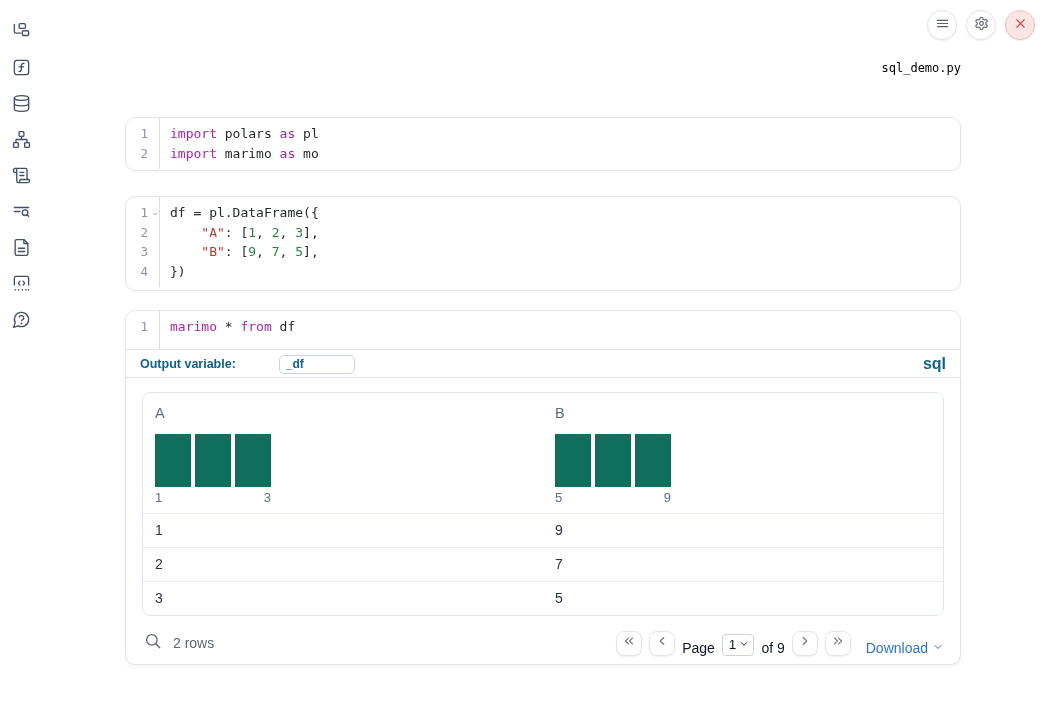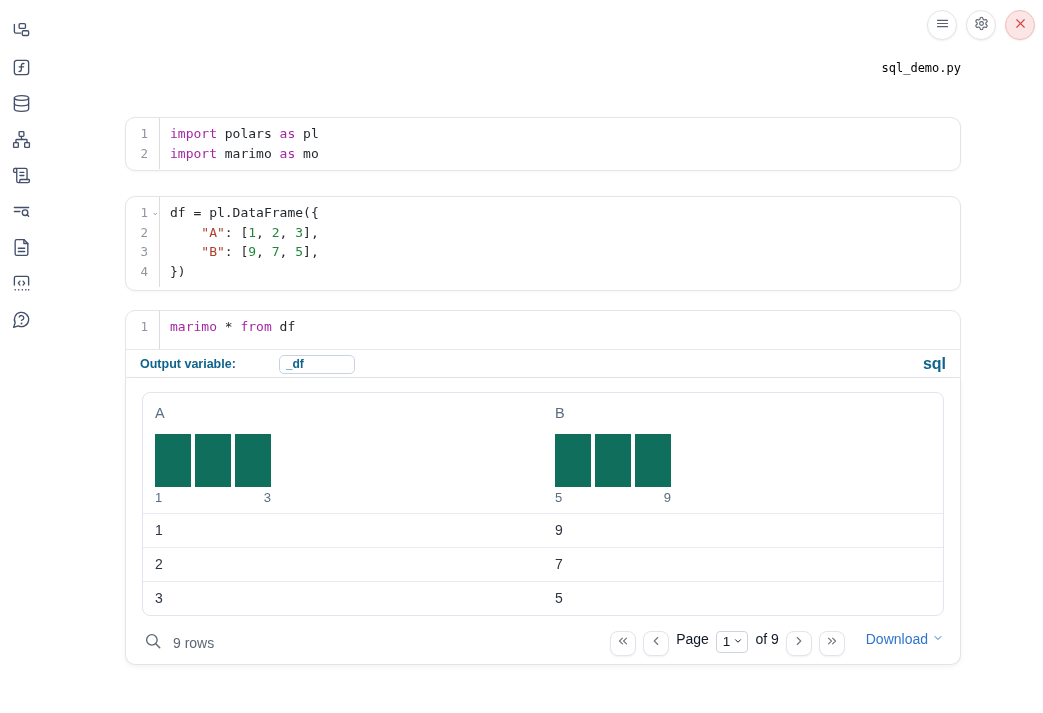--- a/index.html
+++ b/index.html
@@ -70,33 +70,33 @@
   .hlabels { display:flex; justify-content:space-between; width:116px; margin-top:3px;
              font-size:13px; color:#5c6c82; }
   .trow { display:grid; grid-template-columns:1fr 1fr; border-top:1px solid #e8ebf1; }
   .tcell { padding:7px 12px; font-size:14px; color:#2b3442; height:33px;
            line-height:19px; }
 
   .tfooter { display:flex; align-items:center; margin:13px 16px 0 16px; height:28px; }
   .tfooter svg.search { width:18px; height:18px; stroke:#5d6776; fill:none;
                         stroke-width:1.8; stroke-linecap:round; margin-left:2px; }
   .rowcount { margin-left:11px; font-size:14px; color:#5d6776; }
-  .pager { margin-left:auto; display:flex; align-items:flex-start; gap:7px; }
+  .pager { margin-left:auto; display:flex; align-items:flex-end; gap:7px; }
   .pg-btn { width:26px; height:25px; background:#fff; border:1px solid #e2e5ea;
             border-radius:8px; box-shadow:0 1px 2px rgba(0,0,0,.06);
             display:flex; align-items:center; justify-content:center; cursor:pointer; }
   .pg-btn svg { width:14px; height:14px; stroke:#707784; fill:none; stroke-width:2;
                 stroke-linecap:round; stroke-linejoin:round; }
   .pg-text { font-size:14px; color:#111827; }
   .page-select { display:inline-flex; align-items:center; gap:3px; height:22px;
                  border:1px solid #cfd4dc; border-radius:4px; background:#fff;
                  padding:0 4px 0 6px; font-size:13.5px; color:#111827; cursor:pointer; }
   .page-select svg { width:10px; height:10px; stroke:#111827; fill:none; stroke-width:2.4;
                      stroke-linecap:round; stroke-linejoin:round; }
-  .download { display:inline-flex; align-items:center; gap:4px; margin-left:14px;
+  .download { display:inline-flex; align-items:center; gap:4px; margin-left:8px;
               font-size:14px; font-weight:500; color:#2e74cc; cursor:pointer; }
   .download svg { width:12px; height:12px; stroke:#2e74cc; fill:none; stroke-width:2;
                   stroke-linecap:round; stroke-linejoin:round; }
 </style>
 </head>
 <body>
 
 <div class="sidebar">
   <div class="side-btn">
     <span><svg viewBox="0 0 24 24">
@@ -282,21 +282,21 @@
           <div class="tcell">5</div>
         </div>
       </div>
   </div>
 
   <div class="tfooter">
     <span><svg class="search" viewBox="0 0 24 24">
           <circle cx="10.5" cy="10.5" r="7"></circle>
           <path d="m16 16 5 5"></path>
         </svg></span>
-    <span class="rowcount">9 rows</span>
+    <span class="rowcount">2 rows</span>
     <div class="pager">
       <div class="pg-btn">
         <span><svg viewBox="0 0 24 24">
               <path d="m11 17-5-5 5-5"></path>
               <path d="m18 17-5-5 5-5"></path>
             </svg></span>
       </div>
       <div class="pg-btn">
         <span><svg viewBox="0 0 24 24">
               <path d="m15 18-6-6 6-6"></path>

